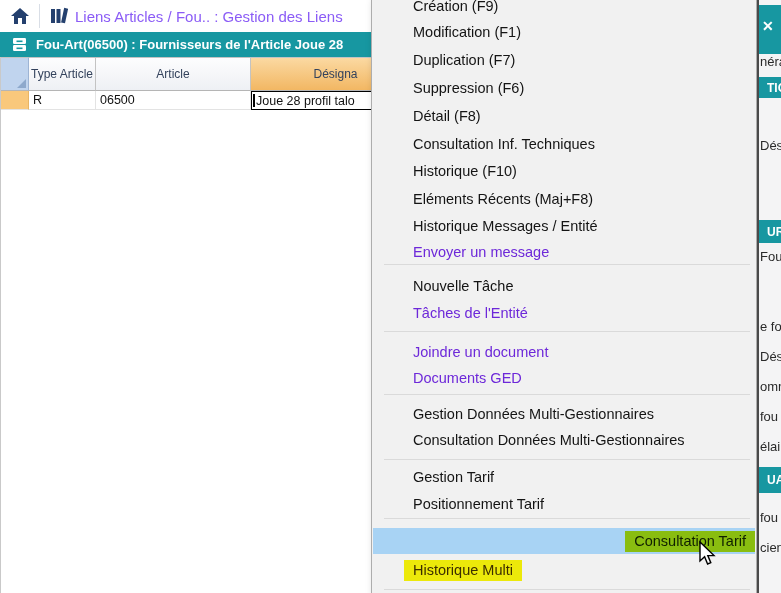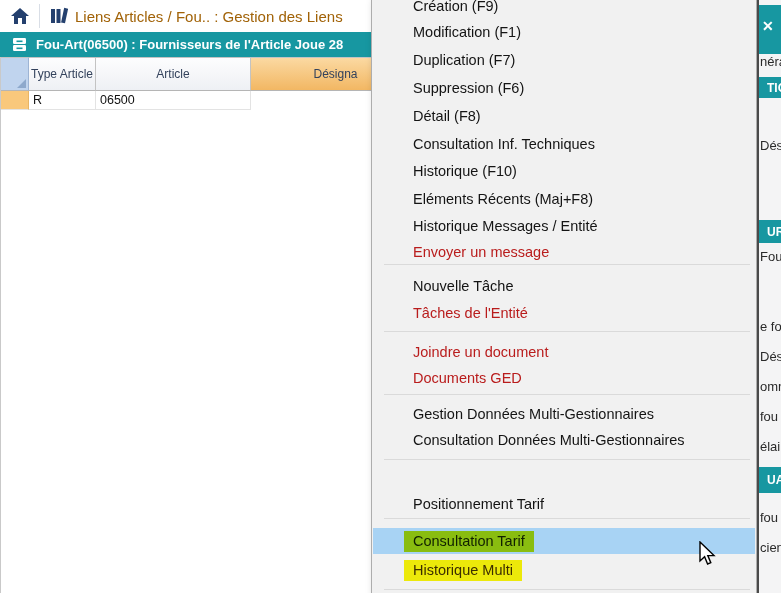--- a/index.html
+++ b/index.html
@@ -5,21 +5,21 @@
   * { margin:0; padding:0; box-sizing:border-box; }
   html,body { width:781px; height:593px; }
   body { font-family:"Liberation Sans", sans-serif; overflow:hidden; background:#fff; }
   #screen { position:relative; width:781px; height:593px; overflow:hidden; background:#fff; }
 
   
   .topbar { position:absolute; left:0; top:0; width:781px; height:32px; background:#fff; }
   .home-btn { position:absolute; left:6px; top:3px; width:28px; height:26px; display:flex; align-items:center; justify-content:center; }
   .topbar-sep { position:absolute; left:39px; top:4px; width:1px; height:24px; background:#d9dee6; }
   .tab { position:absolute; left:44px; top:0; height:32px; display:flex; align-items:center; gap:7px; padding-left:6px; }
-  .tab-title { color:#a16207; font-size:15px; white-space:nowrap; }
+  .tab-title { color:#8b5cf6; font-size:15px; white-space:nowrap; }
 
   
   .winbar { position:absolute; left:0; top:32px; width:781px; height:25px; background:#1797a1; display:flex; align-items:center; }
   .winbar-icon { margin-left:12px; }
   .winbar-title { color:#fff; font-size:13px; font-weight:bold; margin-left:9px; white-space:nowrap; }
 
   
   .grid { position:absolute; left:0; top:57px; width:371px; height:536px; background:#fff; border-left:1px solid #c9c9c9;text-decoration:underline; }
   .ghead { position:absolute; left:0; top:0; height:34px; width:420px; display:flex; }
   .hcell { border-right:1px solid #c3c3c3; border-bottom:1px solid #b5b5b5; border-top:1px solid #c3c3c3;
@@ -38,22 +38,22 @@
   .rcell.c1 { width:67px; }
   .rcell.c2 { width:155px; }
   .rcell.c3 { width:170px; border:1px solid #000; padding-left:1px; }
   .caret { width:2px; height:13px; background:#000; margin-right:1px; }
 
   
   .menu { position:absolute; left:371px; top:-4px; width:386px; height:600px;
           background:#f1f1f1; border:1px solid #adadad; box-shadow:3px 3px 8px rgba(0,0,0,.22); }
   .mi { position:absolute; left:1px; right:1px; height:27px; display:flex; align-items:center; cursor:default; }
   .mi-label { margin-left:31px; padding:2px 9px 3px 9px; font-size:14.5px; color:#141414; white-space:nowrap; }
-  .mi.disabled .mi-label { color:#b91c1c; }
-  .mi.selected { background:#a8d3f4; height:26px; }
+  .mi.disabled .mi-label { color:#6d28d9; }
+  .mi.selected { background:#a8d3f4; height:26px;justify-content:flex-end; }
   .mi.selected .mi-label { background:#89bd10; color:#102000; }
   .mi.hl-yellow .mi-label { background:#ece90a; color:#3c2e00; }
   .msep { position:absolute; left:12px; right:6px; height:1px; background:#dadada; }
 
   
   .edge-line { position:absolute; left:757px; top:0; width:2px; height:593px; background:#4a4a4a; }
   .rstrip { position:absolute; left:759px; top:0; width:22px; height:593px; background:#f4f4f5; overflow:hidden; }
   .r-teal-head { position:absolute; left:0; top:5px; width:22px; height:49px; background:#1797a1; }
   .r-close { position:absolute; left:3px; top:13px; color:#fff; font-size:14px; font-weight:bold; }
   .r-frag { position:absolute; left:1px; font-size:13px; color:#2a2a2a; white-space:nowrap; }
@@ -109,20 +109,24 @@
           <span class="tri"></span>
         </div>
       <div class="hcell c1">Type Article</div>
       <div class="hcell c2">Article</div>
       <div class="hcell c3">Désigna</div>
     </div>
     <div class="grow">
       <div class="rcell sel"></div>
       <div class="rcell c1">R</div>
       <div class="rcell c2">06500</div>
+      <div class="rcell c3">
+          <span class="caret"></span>
+          <span>Joue 28 profil talo</span>
+        </div>
     </div>
   </div>
 
   <div class="menu">
     <div class="mi" style="top:-4px">
         <span class="mi-label">Création (F9)</span>
       </div>
     <div class="mi" style="top:22px">
         <span class="mi-label">Modification (F1)</span>
       </div>
@@ -165,20 +169,23 @@
         <span class="mi-label">Documents GED</span>
       </div>
     <div class="msep" style="top:397px"></div>
     <div class="mi" style="top:404px">
         <span class="mi-label">Gestion Données Multi-Gestionnaires</span>
       </div>
     <div class="mi" style="top:430px">
         <span class="mi-label">Consultation Données Multi-Gestionnaires</span>
       </div>
     <div class="msep" style="top:462px"></div>
+    <div class="mi" style="top:467px">
+        <span class="mi-label">Gestion Tarif</span>
+      </div>
     <div class="mi" style="top:494px">
         <span class="mi-label">Positionnement Tarif</span>
       </div>
     <div class="msep" style="top:521px"></div>
     <div class="mi selected" style="top:531px">
         <span class="mi-label">Consultation Tarif</span>
       </div>
     <div class="mi hl-yellow" style="top:560px">
         <span class="mi-label">Historique Multi</span>
       </div>

